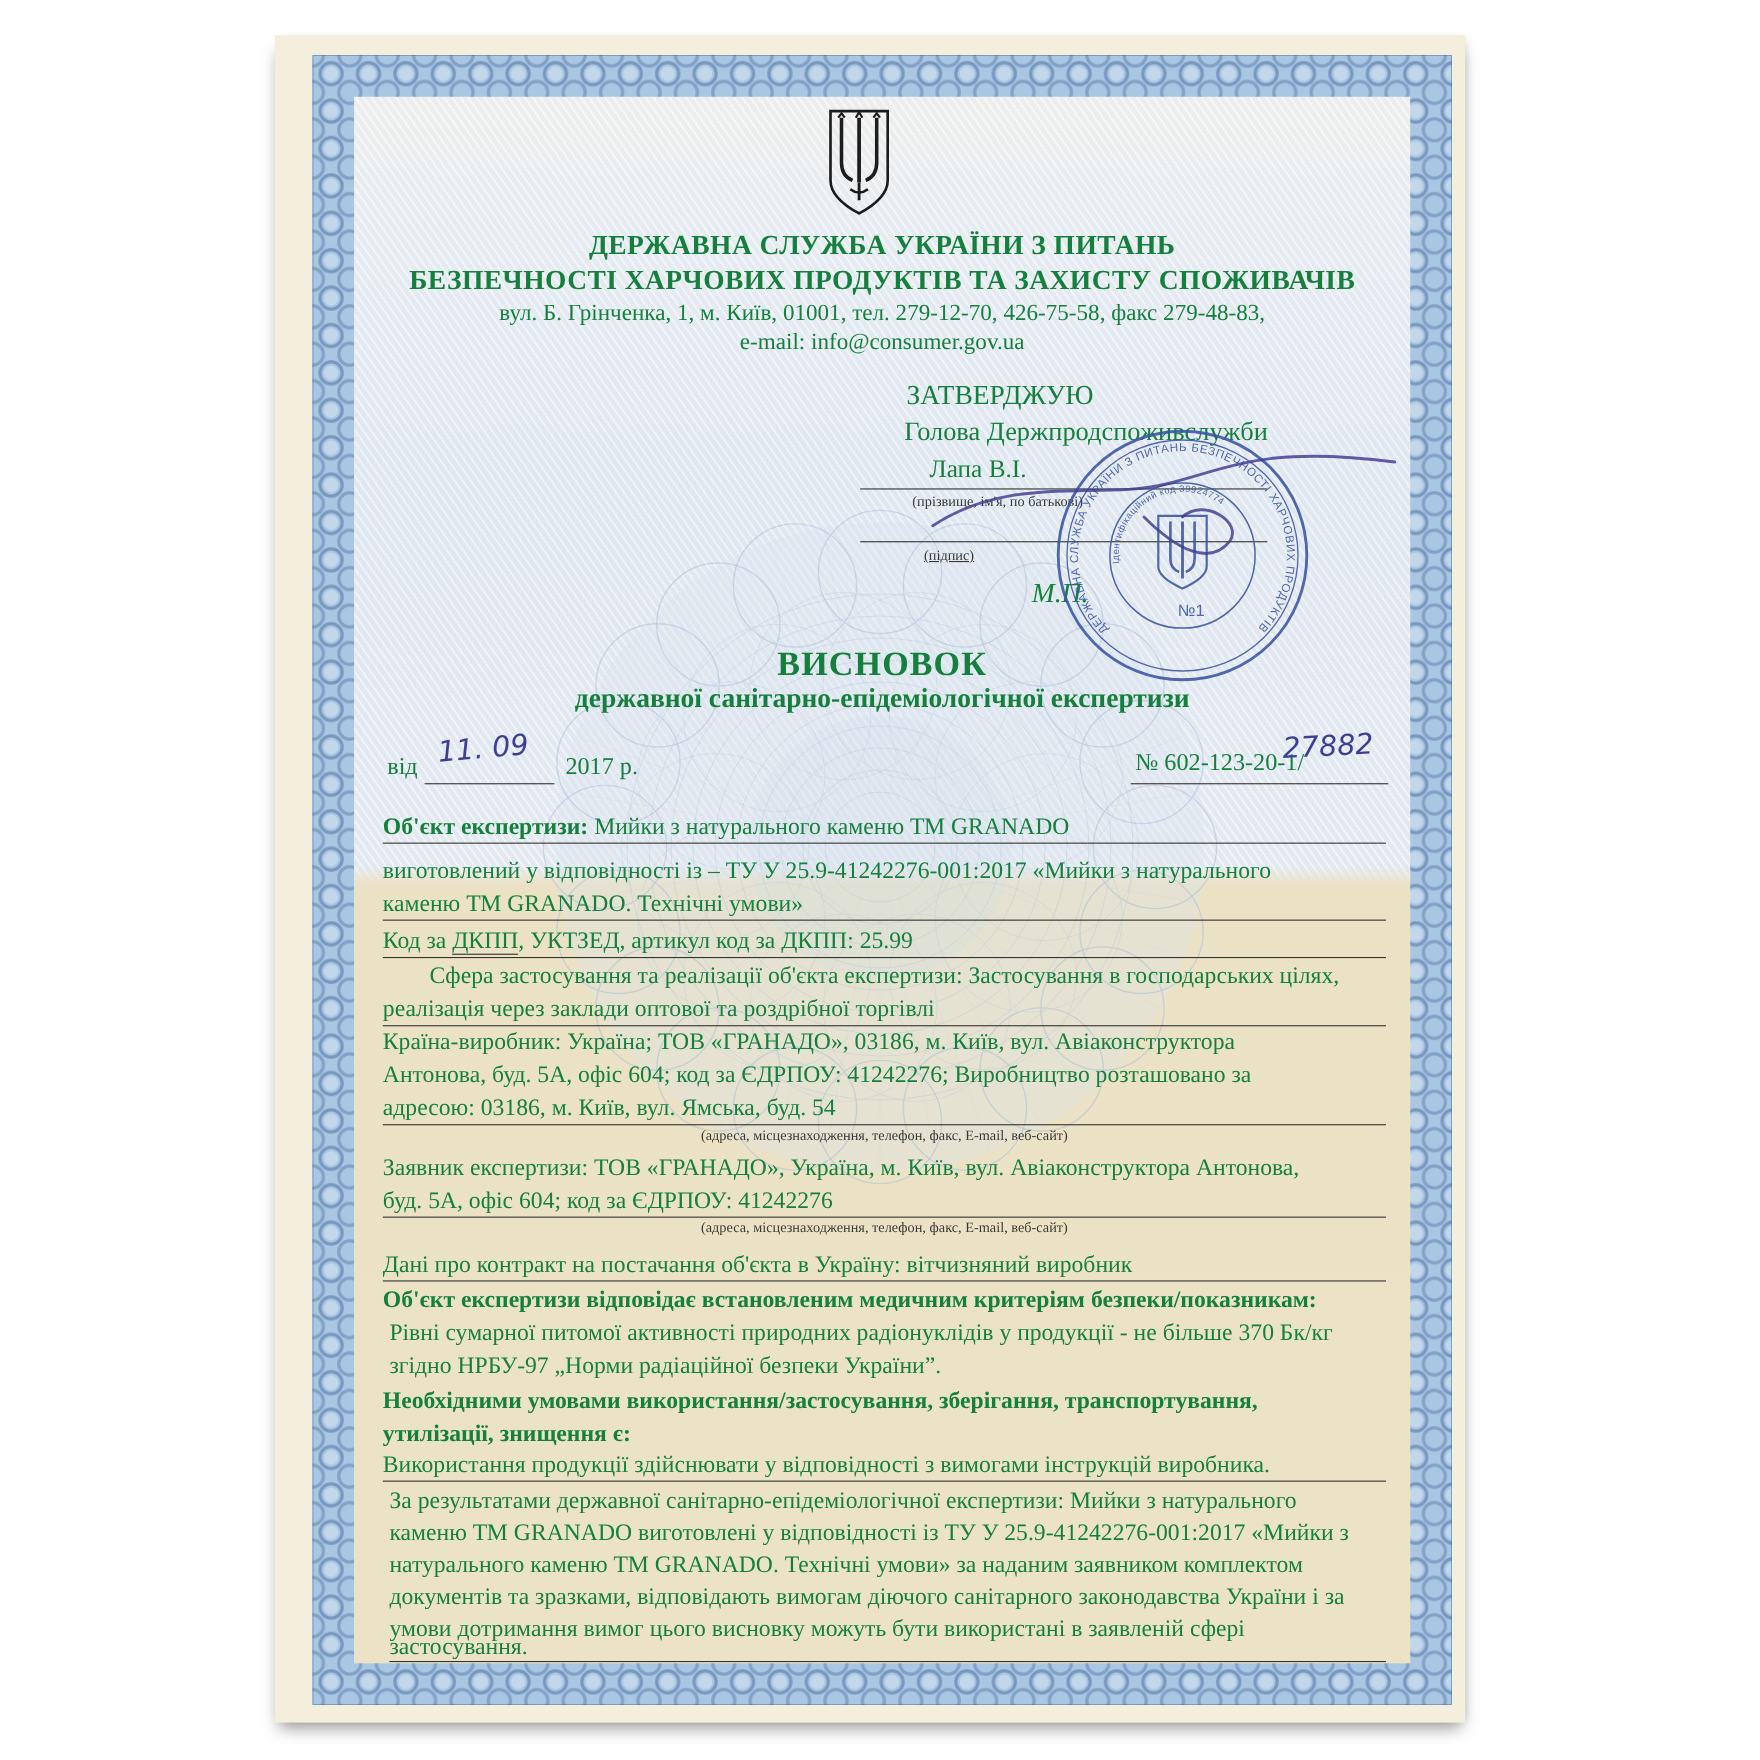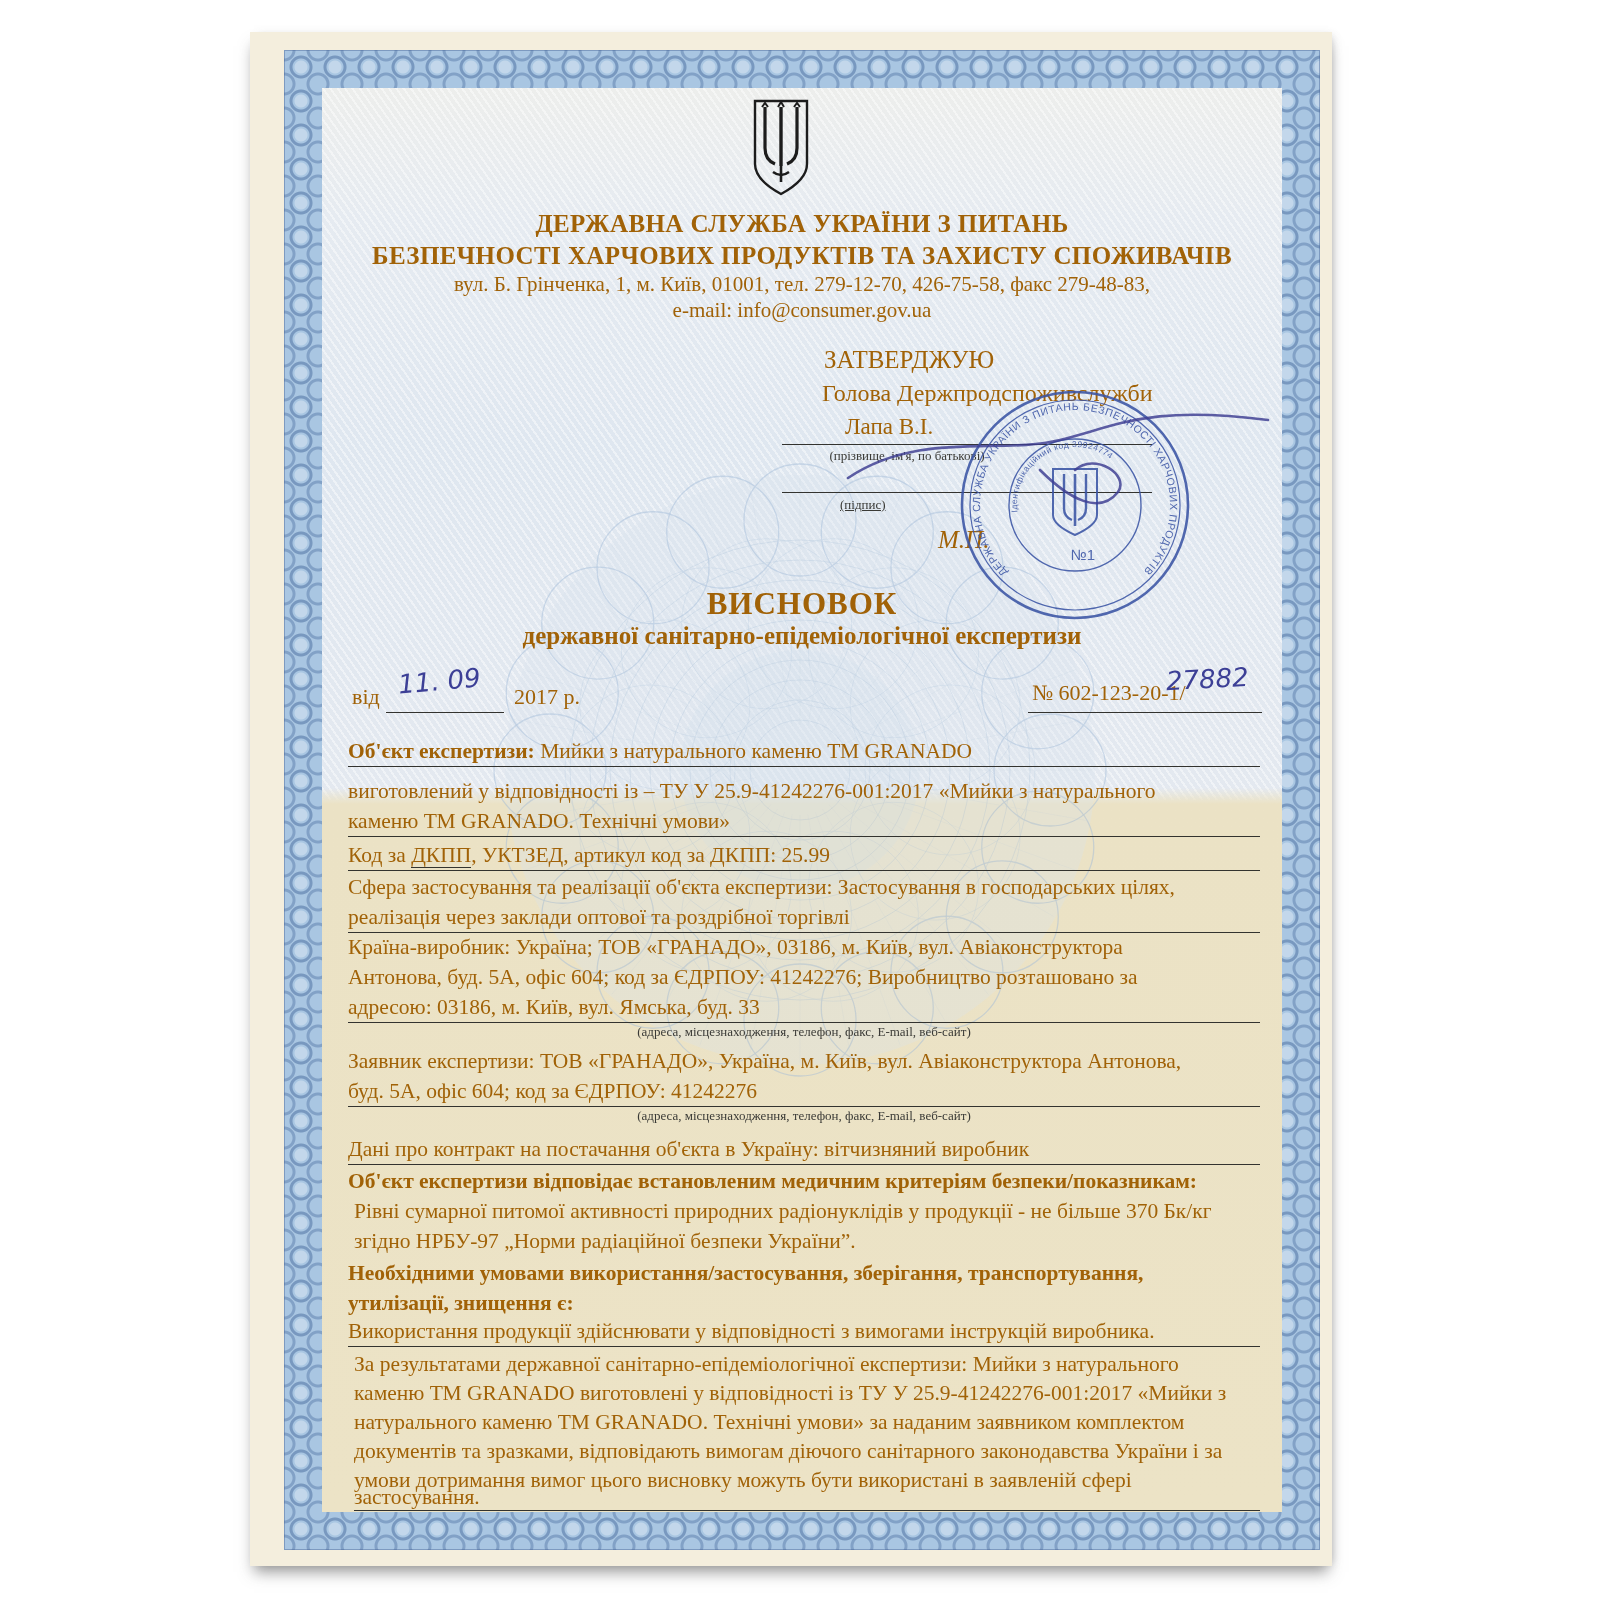--- a/index.html
+++ b/index.html
@@ -16,21 +16,21 @@
          background-size:34px 34px,34px 34px,34px 34px;
          background-position:0 0,0 0,17px 17px;
          box-shadow:inset 0 0 0 1px rgba(70,100,150,.45);}
   .content{left:322px;top:88px;width:960px;height:1424px;background:#e9edf2;overflow:hidden;}
   .zone-top{left:0;top:0;width:960px;height:712px;
         background:linear-gradient(180deg,#edeeec 0%,#e6ebf1 18%,#dfe7f0 50%,#e4e9f0 100%);}
   .zone-top:after{content:"";position:absolute;inset:0;
         background:repeating-linear-gradient(55deg, rgba(255,255,255,.45) 0 2px, transparent 2px 6px);}
   .zone-bottom{left:0;top:700px;width:960px;height:724px;
         background:linear-gradient(180deg, rgba(235,226,197,0) 0, #ebe2c5 16px, #ece3c6 100%);}
-  .t{position:absolute;color:#a16207;white-space:nowrap;}
+  .t{position:absolute;color:#15803d;white-space:nowrap;}
   .b{font-weight:bold;}
   .c{text-align:center;}
   .row{left:348px;width:912px;height:30px;line-height:30px;font-size:21.5px;}
   .u{border-bottom:1.6px solid #33332f;}
   .line{position:absolute;height:0;border-bottom:1.7px solid #33332f;}
   .cap{font-size:13px;color:#3a3a36;line-height:15px;height:16px;}
   .hdr{left:322px;width:960px;text-align:center;}
   .hand{font-family:"DejaVu Sans", sans-serif;font-style:italic;color:#3c3f96;}
   .udkpp{border-bottom:1.6px solid #33332f;}
   svg{position:absolute;}
@@ -202,25 +202,25 @@
 
 <div class="t row u" style="top:736px;">
   <span class="b">Об'єкт експертизи:</span><span> Мийки з натурального каменю ТМ GRANADO</span>
 </div>
 <div class="t row" style="top:776px;">виготовлений у відповідності із  –  ТУ У 25.9-41242276-001:2017 «Мийки з натурального</div>
 <div class="t row u" style="top:806px;">каменю ТМ GRANADO. Технічні умови»</div>
 
 <div class="t row u" style="top:840px;">
   <span>Код за </span><span class="udkpp">ДКПП</span><span>, УКТЗЕД, артикул  код за ДКПП: 25.99</span>
 </div>
-<div class="t row" style="top:872px;">Сфера застосування та реалізації об'єкта експертизи:  Застосування в господарських цілях,</div>
+<div class="t row" style="top:872px;text-align:center;">Сфера застосування та реалізації об'єкта експертизи:  Застосування в господарських цілях,</div>
 <div class="t row u" style="top:902px;">реалізація через заклади оптової та роздрібної торгівлі</div>
 <div class="t row" style="top:932px;">Країна-виробник:  Україна; ТОВ «ГРАНАДО», 03186, м. Київ, вул.  Авіаконструктора</div>
 <div class="t row" style="top:962px;">Антонова, буд. 5А, офіс 604; код за ЄДРПОУ: 41242276; Виробництво розташовано за</div>
-<div class="t row u" style="top:992px;">адресою: 03186,  м. Київ, вул.  Ямська, буд. 33</div>
+<div class="t row u" style="top:992px;">адресою: 03186,  м. Київ, вул.  Ямська, буд. 54</div>
 <div class="t row cap c" style="top:1024px;height:16px;line-height:15px;">(адреса, місцезнаходження, телефон, факс, E-mail, веб-сайт)</div>
 
 <div class="t row" style="top:1046px;">Заявник експертизи:  ТОВ «ГРАНАДО», Україна, м. Київ, вул.  Авіаконструктора Антонова,</div>
 <div class="t row u" style="top:1076px;">буд. 5А, офіс 604; код за ЄДРПОУ: 41242276</div>
 <div class="t row cap c" style="top:1108px;height:16px;line-height:15px;">(адреса, місцезнаходження, телефон, факс, E-mail, веб-сайт)</div>
 
 <div class="t row u" style="top:1134px;">Дані про контракт на постачання об'єкта в Україну: вітчизняний виробник</div>
 
 <div class="t row b" style="top:1166px;">Об'єкт експертизи відповідає встановленим медичним критеріям безпеки/показникам:</div>
 <div class="t row" style="top:1196px;left:354px;">Рівні сумарної питомої активності природних радіонуклідів у продукції - не більше 370 Бк/кг</div>

